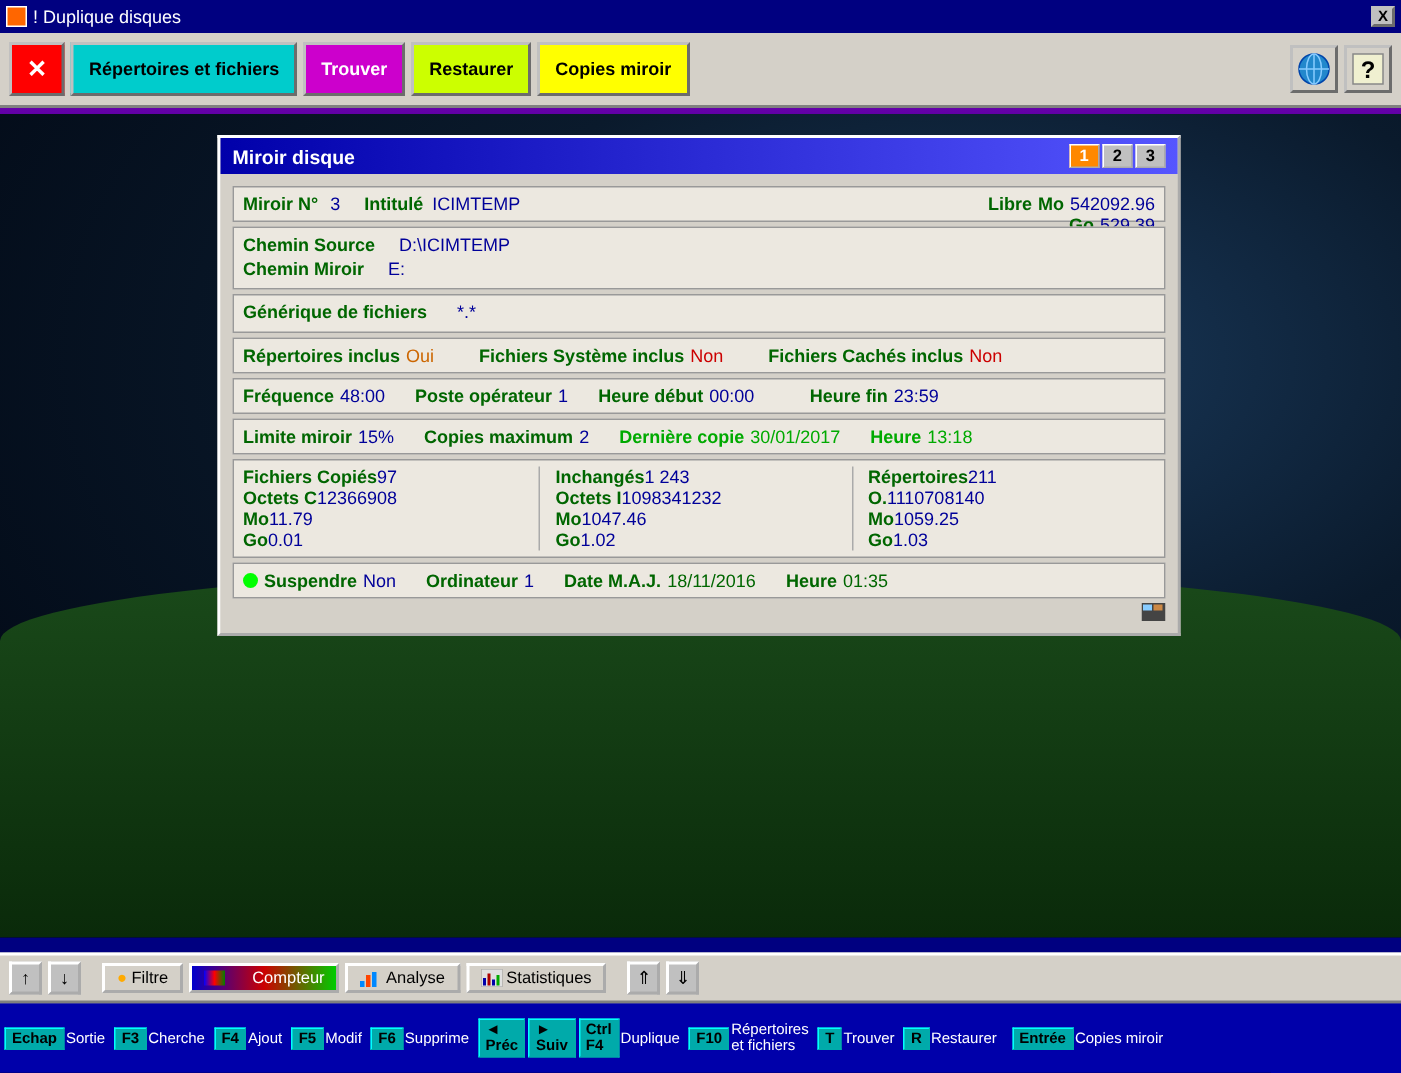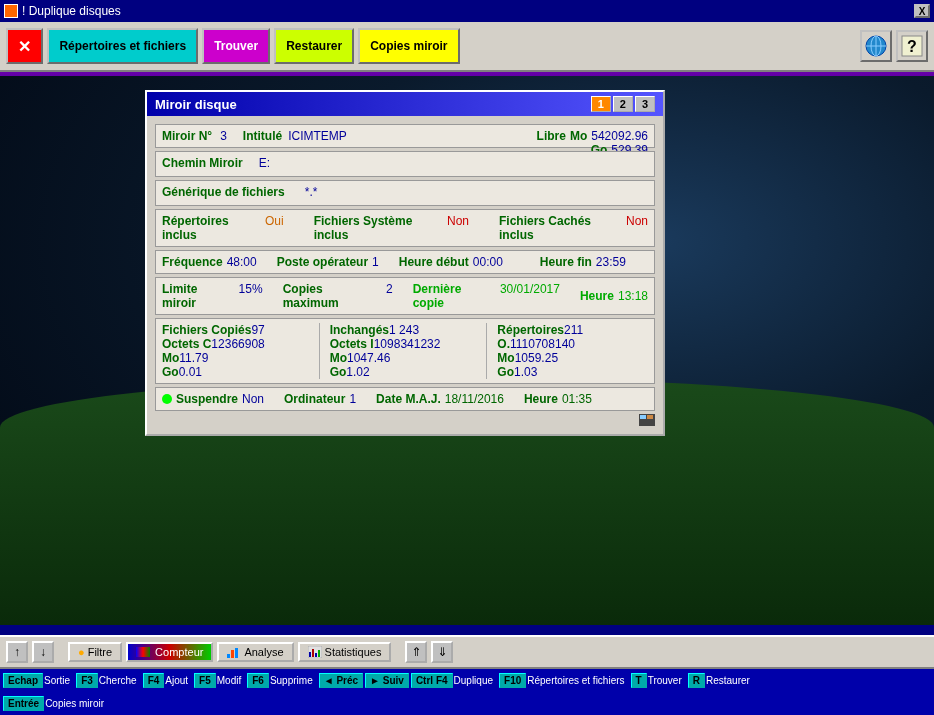--- a/index.html
+++ b/index.html
@@ -116,21 +116,21 @@
       height: 45%;
       background: linear-gradient(to bottom, #1a4a1a 0%, #0a2a0a 100%);
       border-radius: 50% 50% 0 0 / 20% 20% 0 0;
     }
 
     
     .dialog {
       position: absolute;
       top: 90px;
       left: 145px;
-      width: 520px;
+      width: 642px;
       background: #d4d0c8;
       border: 2px outset #ffffff;
       z-index: 10;
     }
     .dialog-title-bar {
       background: linear-gradient(to right, #0000aa, #5555ff);
       color: white;
       padding: 4px 8px;
       display: flex;
       align-items: center;
@@ -227,21 +227,21 @@
 
     .compteur-btn {
       background: linear-gradient(to right, #0000cc, #cc0000, #00cc00);
       color: white;
       border: 2px outset #ffffff;
       padding: 2px 8px;
       cursor: pointer;
       font-size: 11px;
       display: flex;
       align-items: center;
-      gap: 5px;
+      gap: 18px;
     }
 
     .analyse-btn {
       background: #d4d0c8;
       border: 2px outset #ffffff;
       padding: 2px 8px;
       cursor: pointer;
       font-size: 11px;
       display: flex;
       align-items: center;
@@ -261,21 +261,21 @@
 
     
     .shortcut-bar {
       position: absolute;
       bottom: 0;
       left: 0;
       right: 0;
       height: 46px;
       background: #0000aa;
       display: flex;
-      flex-direction: column;
+      flex-direction: row;
     }
     .shortcut-row1 {
       display: flex;
       align-items: center;
       padding: 2px 3px;
       gap: 2px;
       flex: 1;
     }
     .shortcut-row2 {
       display: flex;
@@ -402,20 +402,25 @@
           <div style="display:flex; gap:4px; align-items:center;">
             <span class="label">Go</span>
             <span class="value">529.39</span>
           </div>
         </span>
       </div>
     </div>
 
     <div class="section-panel">
       <div class="info-row">
+        <span class="label">Chemin Source</span>
+        <span style="width:4px;"></span>
+        <span class="value">D:\ICIMTEMP</span>
+      </div>
+      <div class="info-row">
         <span class="label">Chemin Miroir</span>
         <span style="width:4px;"></span>
         <span class="value">E:</span>
       </div>
     </div>
 
     <div class="section-panel">
       <div class="info-row">
         <span class="label">Générique de fichiers</span>
         <span style="width:8px;"></span>

